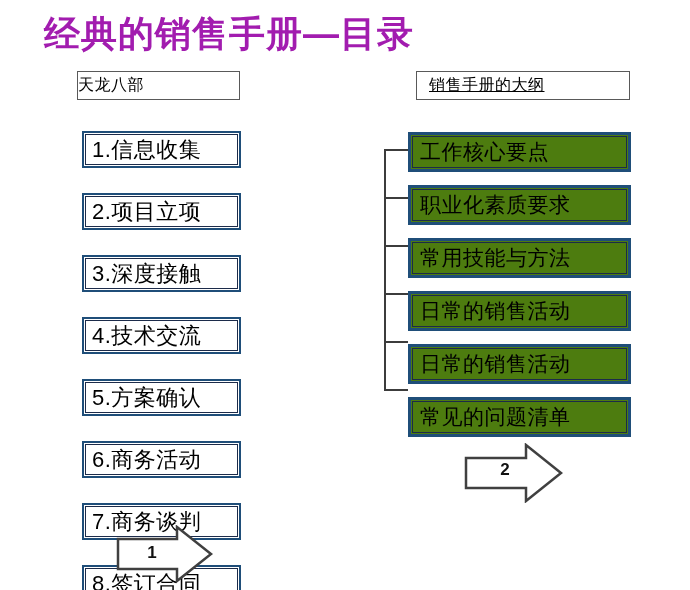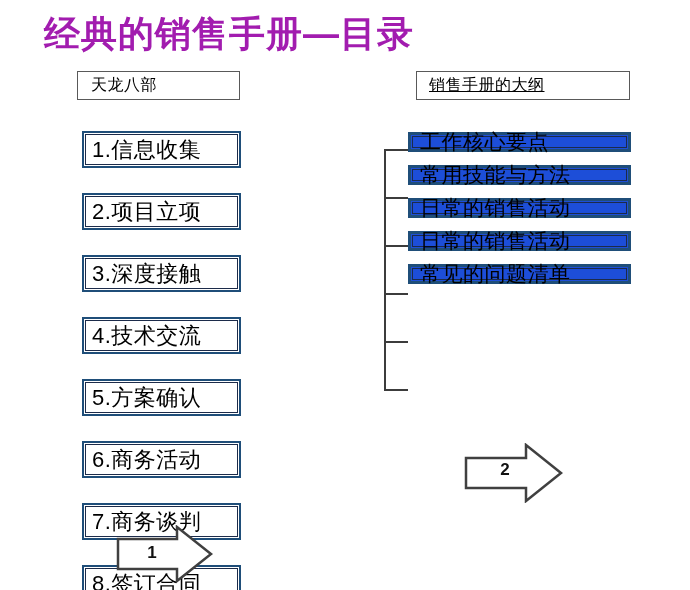--- a/index.html
+++ b/index.html
@@ -25,21 +25,21 @@
     font-size:36px;font-weight:bold;letter-spacing:1px;
     color:#a21caf;white-space:nowrap;
   }
   .hdr-box{
     position:absolute;top:71px;height:29px;
     border:1px solid var(--header-border);
     display:flex;align-items:center;
     font-size:16px;letter-spacing:0.5px;
     background:#ffffff;
   }
-  .hdr-left{left:77px;width:163px;padding-left:13px;}
+  .hdr-left{left:77px;width:163px;padding-left:0;}
   .hdr-right{left:416px;width:214px;padding-left:12px;text-decoration:underline;}
 
   .left-col{
     position:absolute;left:82px;top:131px;width:159px;
     display:flex;flex-direction:column;gap:25px;
   }
   .lbox{
     position:relative;height:37px;
     border:2px solid var(--box-border);
     background:#ffffff;
@@ -53,23 +53,23 @@
   .lbox span{
     position:relative;padding-left:8px;
     font-size:22px;letter-spacing:0.5px;white-space:nowrap;
   }
 
   .right-col{
     position:absolute;left:408px;top:132px;width:223px;
     display:flex;flex-direction:column;gap:13px;
   }
   .rbox{
-    position:relative;height:20px;
+    position:relative;height:40px;
     border:3px solid var(--box-border);
-    background:#1d4ed8;
+    background:#4d7c0f;
     display:flex;align-items:center;
   }
   .rbox::before{
     content:"";position:absolute;inset:1px;
     border:1px solid var(--box-inner-border);
     pointer-events:none;
   }
   .rbox span{
     position:relative;padding-left:9px;
     font-size:21px;letter-spacing:0.5px;white-space:nowrap;
@@ -144,20 +144,23 @@
   <div class="conn-h b3"></div>
   <div class="conn-h b4"></div>
   <div class="conn-h b5"></div>
   <div class="conn-h b6"></div>
 
   <div class="right-col">
     <div class="rbox">
         <span>工作核心要点</span>
       </div>
     <div class="rbox">
+        <span>职业化素质要求</span>
+      </div>
+    <div class="rbox">
         <span>常用技能与方法</span>
       </div>
     <div class="rbox">
         <span>日常的销售活动</span>
       </div>
     <div class="rbox">
         <span>日常的销售活动</span>
       </div>
     <div class="rbox">
         <span>常见的问题清单</span>

